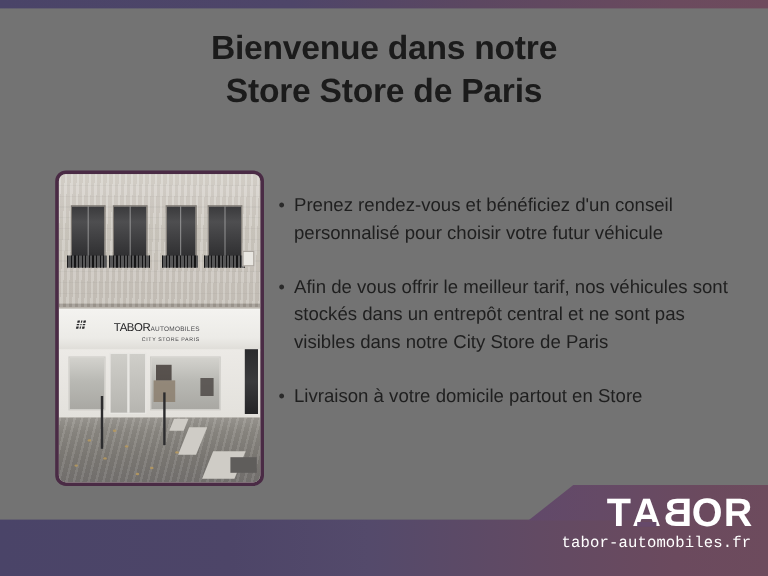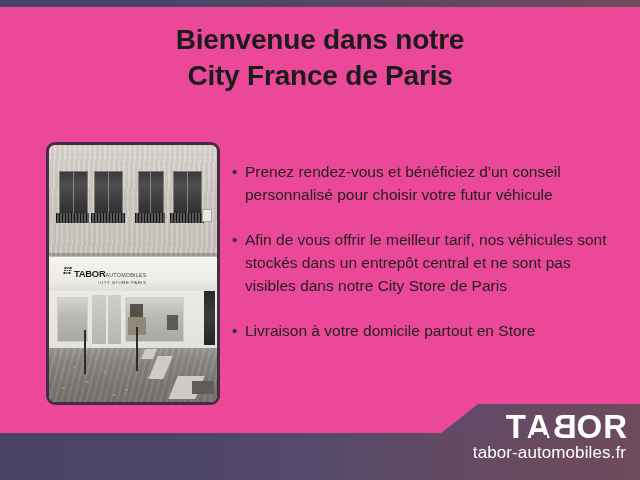--- a/index.html
+++ b/index.html
@@ -12,21 +12,21 @@
     overflow: hidden;
     background: #ffffff;
     font-family: "Liberation Sans", sans-serif;
     -webkit-font-smoothing: antialiased;
   }
 
   .slide {
     position: relative;
     width: 640px;
     height: 480px;
-    background: #ec4899;
+    background: #737373;
     overflow: hidden;
   }
 
   
   .top-bar {
     position: absolute;
     left: 0;
     top: 0;
     width: 640px;
     height: 7px;
@@ -144,24 +144,25 @@
   }
   .ph-sign-dots i {
     display: block;
     width: 1.6px;
     height: 1.6px;
     background: #2a2a2c;
   }
   .ph-sign-txt { line-height: 1; }
   .ph-sign-brand {
     font-size: 9.5px;
-    font-weight: bold;
+    font-weight: normal;
     color: #1d1d1f;
     letter-spacing: -0.3px;
     font-family: "Liberation Sans", sans-serif;
+    margin-left: 21px;
   }
   .ph-sign-sub1 {
     font-size: 5.4px;
     color: #4d4d50;
     letter-spacing: 0.2px;
   }
   .ph-sign-sub2 {
     font-size: 4.4px;
     color: #3b3b3e;
     letter-spacing: 0.5px;
@@ -308,38 +309,39 @@
     content: "";
     position: absolute;
     left: 18%;
     right: 18%;
     bottom: 6px;
     height: 4px;
     background: #66496a;
   }
   .logo-b { transform: scaleX(-1); }
   .logo-tag {
-    font-size: 17px;
+    font-size: 13px;
     color: #ffffff;
     letter-spacing: 0.1px;
     line-height: 14px;
     margin-top: 1px;
     padding-right: 2px;
+    font-family: Liberation Mono, monospace;
   }
 </style>
 </head>
 <body>
 
 <div class="slide">
 
   <div class="top-bar"></div>
 
   <div class="title-block">
     <div class="title-line">Bienvenue dans notre</div>
-    <div class="title-line">City France de Paris</div>
+    <div class="title-line">Store Store de Paris</div>
   </div>
 
   <div class="photo-frame">
     <div class="photo-inner">
 
       <div class="ph-facade-upper"></div>
       <div class="ph-texture"></div>
 
       <div class="ph-window" style="left:6%;  top:10%; width:16%; height:17%;"></div>
       <div class="ph-window" style="left:27%; top:10%; width:16%; height:17%;"></div>

